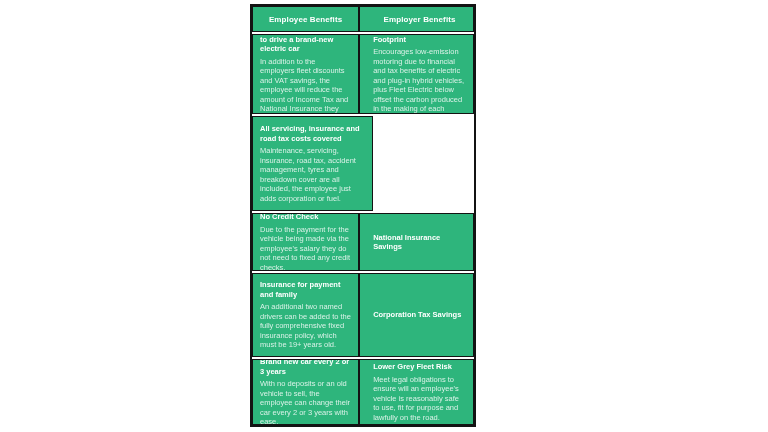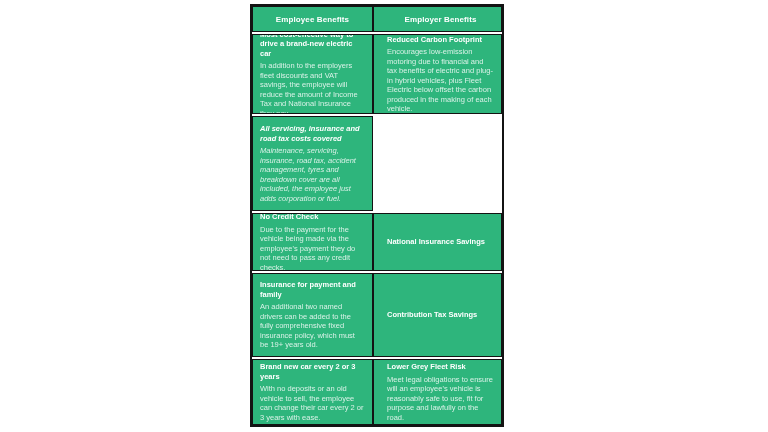--- a/index.html
+++ b/index.html
@@ -14,21 +14,21 @@
   .stage {
     position: relative;
     width: 768px;
     height: 432px;
     background: #ffffff;
   }
   .benefits-table {
     position: absolute;
     left: 250px;
     top: 4px;
-    width: 254px;
+    width: 226px;
     box-sizing: border-box;
     border: 2px solid #131313;
     background: #ffffff;
   }
   .row {
     display: flex;
   }
   .row + .row {
     margin-top: 2px;
   }
@@ -39,21 +39,21 @@
     display: flex;
     flex-direction: column;
     justify-content: center;
     padding: 4px 7px;
     overflow: hidden;
   }
   .cell.left  { width: 121px; }
   .cell.right { width: 129px; padding-left: 13px; }
   .header-row { height: 26px; }
   .row-1 { height: 80px; }
-  .row-2 { height: 95px; font-style: italic; }
+  .row-2 { height: 95px; }
   .row-3 { height: 58px; }
   .row-4 { height: 84px; }
   .row-5 { height: 66px; }
   .header-cell {
     align-items: center;
     justify-content: center;
   }
   .header-label {
     color: #ffffff;
     font-weight: bold;
@@ -103,34 +103,34 @@
     <div class="row row-2">
       <div class="cell left">
         <div class="cell-title">All servicing, insurance and road tax costs covered</div>
         <div class="cell-body">Maintenance, servicing, insurance, road tax, accident management, tyres and breakdown cover are all included, the employee just adds corporation or fuel.</div>
       </div>
     </div>
 
     <div class="row row-3">
       <div class="cell left">
         <div class="cell-title">No Credit Check</div>
-        <div class="cell-body">Due to the payment for the vehicle being made via the employee's payment they do not need to pass any credit checks.</div>
+        <div class="cell-body">Due to the payment for the vehicle being made via the employee's salary they do not need to fixed any credit checks.</div>
       </div>
       <div class="cell right">
         <div class="cell-title">National Insurance Savings</div>
       </div>
     </div>
 
     <div class="row row-4">
       <div class="cell left">
         <div class="cell-title">Insurance for payment and family</div>
         <div class="cell-body">An additional two named drivers can be added to the fully comprehensive fixed insurance policy, which must be 19+ years old.</div>
       </div>
       <div class="cell right">
-        <div class="cell-title">Contribution Tax Savings</div>
+        <div class="cell-title">Corporation Tax Savings</div>
       </div>
     </div>
 
     <div class="row row-5">
       <div class="cell left">
         <div class="cell-title">Brand new car every 2 or 3 years</div>
         <div class="cell-body">With no deposits or an old vehicle to sell, the employee can change their car every 2 or 3 years with ease.</div>
       </div>
       <div class="cell right">
         <div class="cell-title">Lower Grey Fleet Risk</div>

